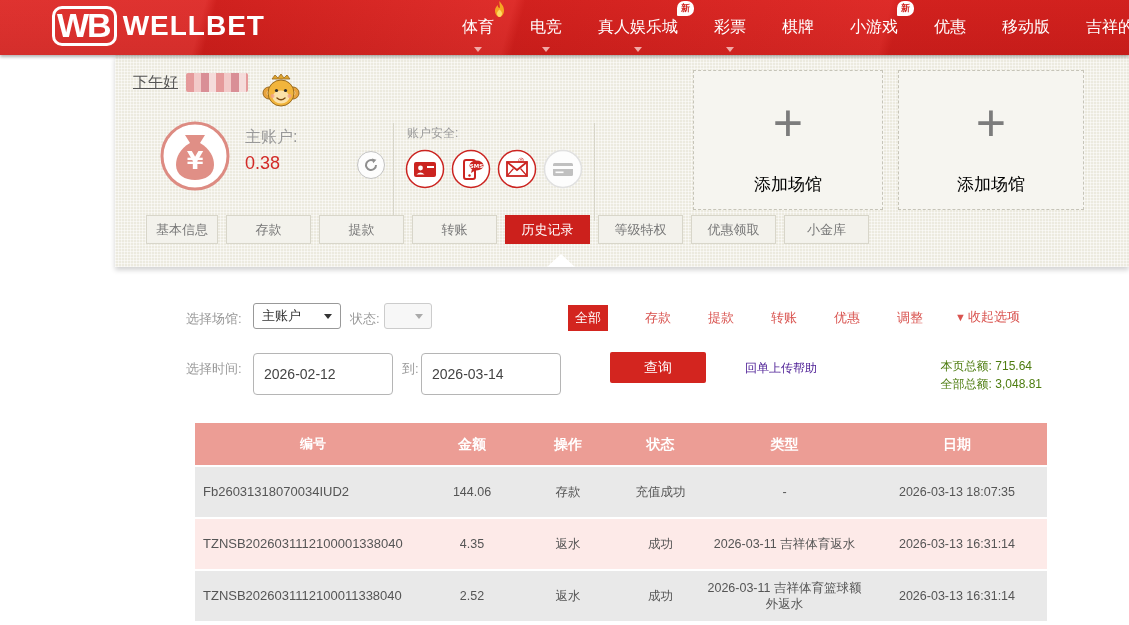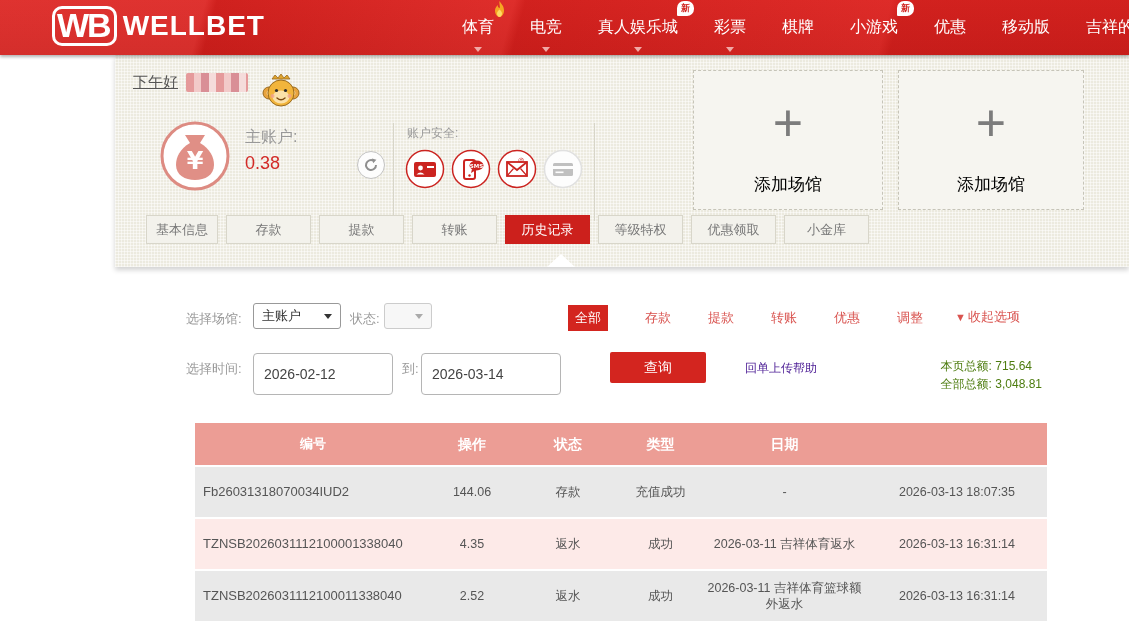--- a/index.html
+++ b/index.html
@@ -316,20 +316,21 @@
     </div>
     <div>
       <span>全部总额:</span>
       <span>3,048.81</span>
     </div>
   </div>
 
   <div class="table">
     <div class="t-row t-head">
       <div class="cell c0" style="justify-content:center;">编号</div>
+      <div class="cell">金额</div>
       <div class="cell">操作</div>
       <div class="cell">状态</div>
       <div class="cell">类型</div>
       <div class="cell">日期</div>
     </div>
     <div class="t-row t-body bg-gray">
       <div class="cell c0">Fb26031318070034IUD2</div>
       <div class="cell">144.06</div>
       <div class="cell">存款</div>
       <div class="cell">充值成功</div>

